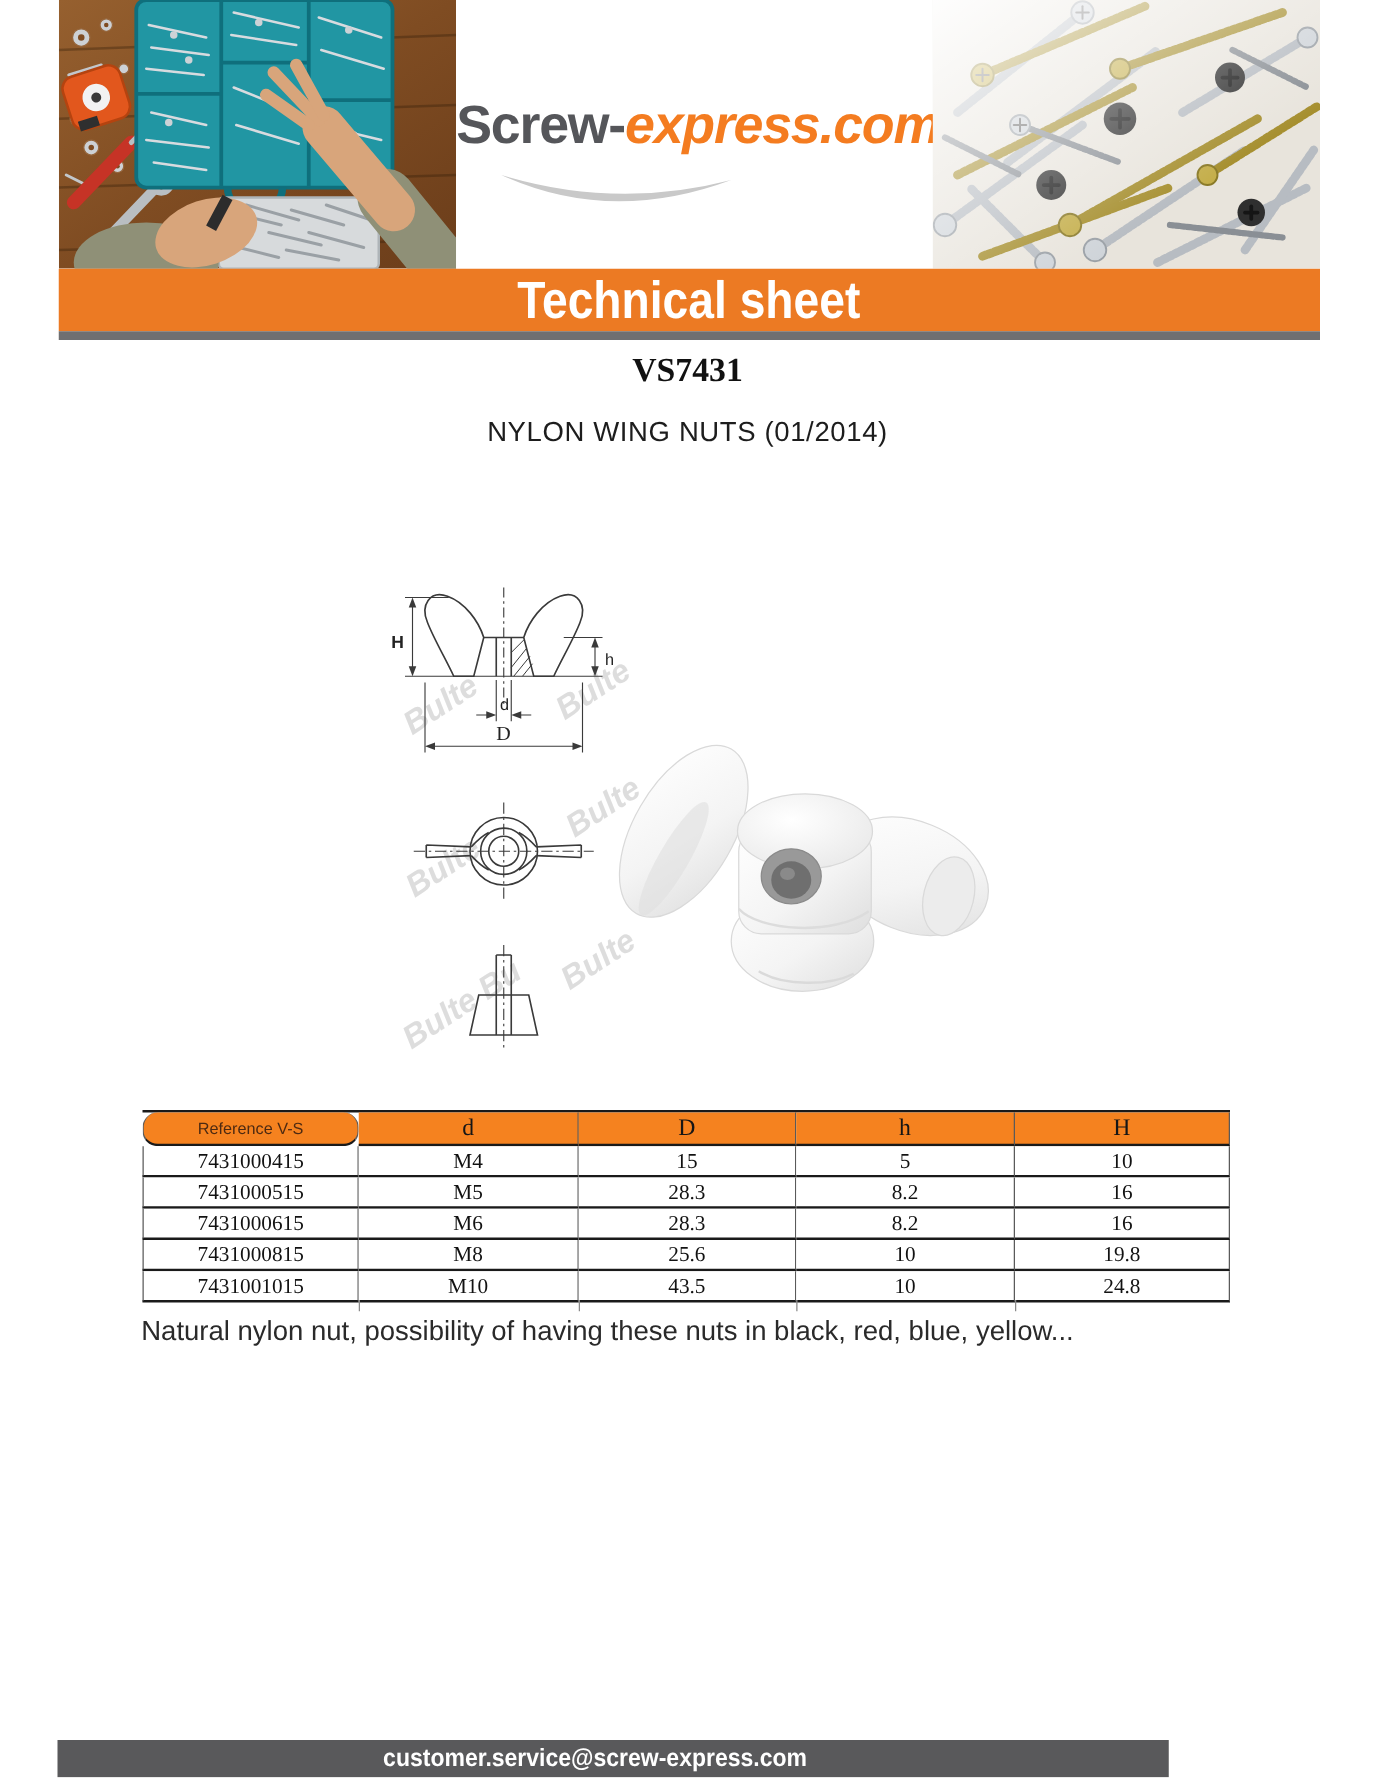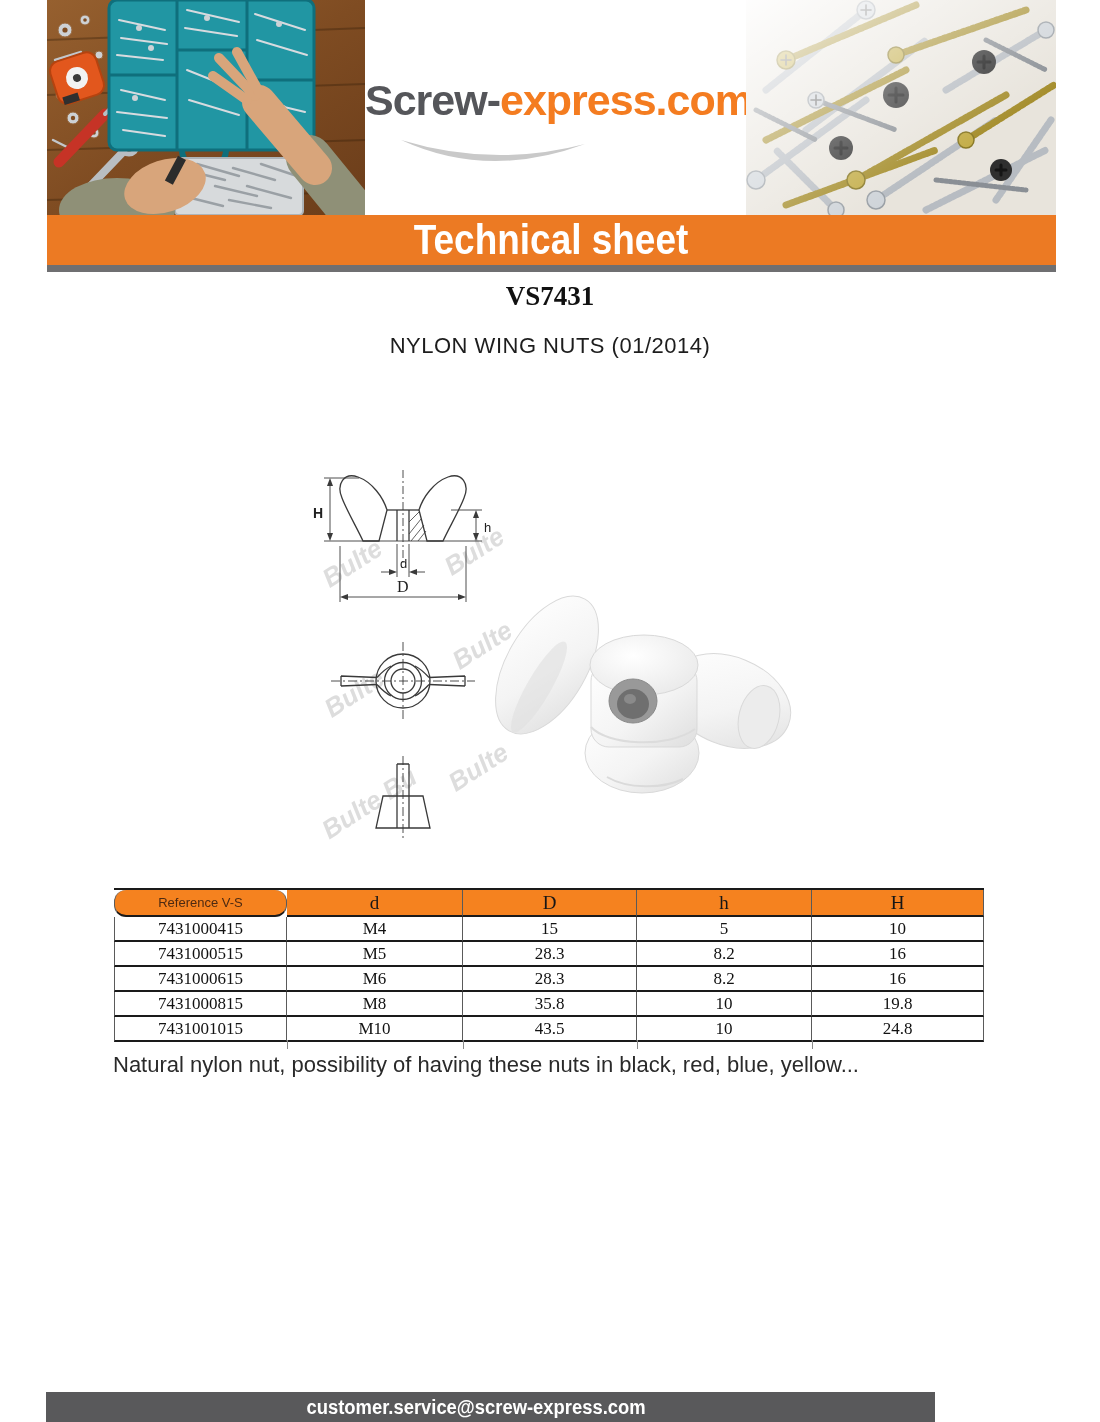--- a/index.html
+++ b/index.html
@@ -7,21 +7,21 @@
         font-family:"Liberation Sans",sans-serif;}
 
   
   .photo{position:absolute;top:0;height:215px;overflow:hidden;}
   .photo-left{left:47px;width:318px;}
   .photo-right{left:746px;width:310px;}
   .logo-area{position:absolute;left:365px;top:0;width:381px;height:215px;background:#fff;}
   .logo-line{position:absolute;top:76px;left:0;width:100%;text-align:center;white-space:nowrap;
              font-weight:bold;font-size:43px;letter-spacing:-1px;}
   .logo-gray{color:#55565a;}
-  .logo-orange{color:#f47c20;}
+  .logo-orange{color:#f47c20;font-style:italic;}
   .swoosh{position:absolute;left:28px;top:118px;}
 
   .banner{position:absolute;left:47px;top:215px;width:1009px;height:50px;background:#ec7a23;
           display:flex;align-items:center;justify-content:center;}
   .banner span{display:inline-block;transform:scaleX(.88);color:#fff;font-weight:bold;
                font-size:42px;letter-spacing:0;}
   .gray-bar{position:absolute;left:47px;top:265px;width:1009px;height:7px;background:#6f6f71;}
 
   .doc-code{position:absolute;left:0;top:281px;width:100%;text-align:center;
             font-family:"Liberation Serif",serif;font-weight:bold;font-size:27px;color:#111;}
@@ -397,21 +397,21 @@
       <div class="cell td">28.3</div>
       <div class="cell td">8.2</div>
       <div class="cell td">16</div>
       <div class="cell td">7431000615</div>
       <div class="cell td">M6</div>
       <div class="cell td">28.3</div>
       <div class="cell td">8.2</div>
       <div class="cell td">16</div>
       <div class="cell td">7431000815</div>
       <div class="cell td">M8</div>
-      <div class="cell td">35.8</div>
+      <div class="cell td">25.6</div>
       <div class="cell td">10</div>
       <div class="cell td">19.8</div>
       <div class="cell td">7431001015</div>
       <div class="cell td">M10</div>
       <div class="cell td">43.5</div>
       <div class="cell td">10</div>
       <div class="cell td">24.8</div>
     </div>
   <div class="vext" style="left:287px;"></div>
   <div class="vext" style="left:463px;"></div>

